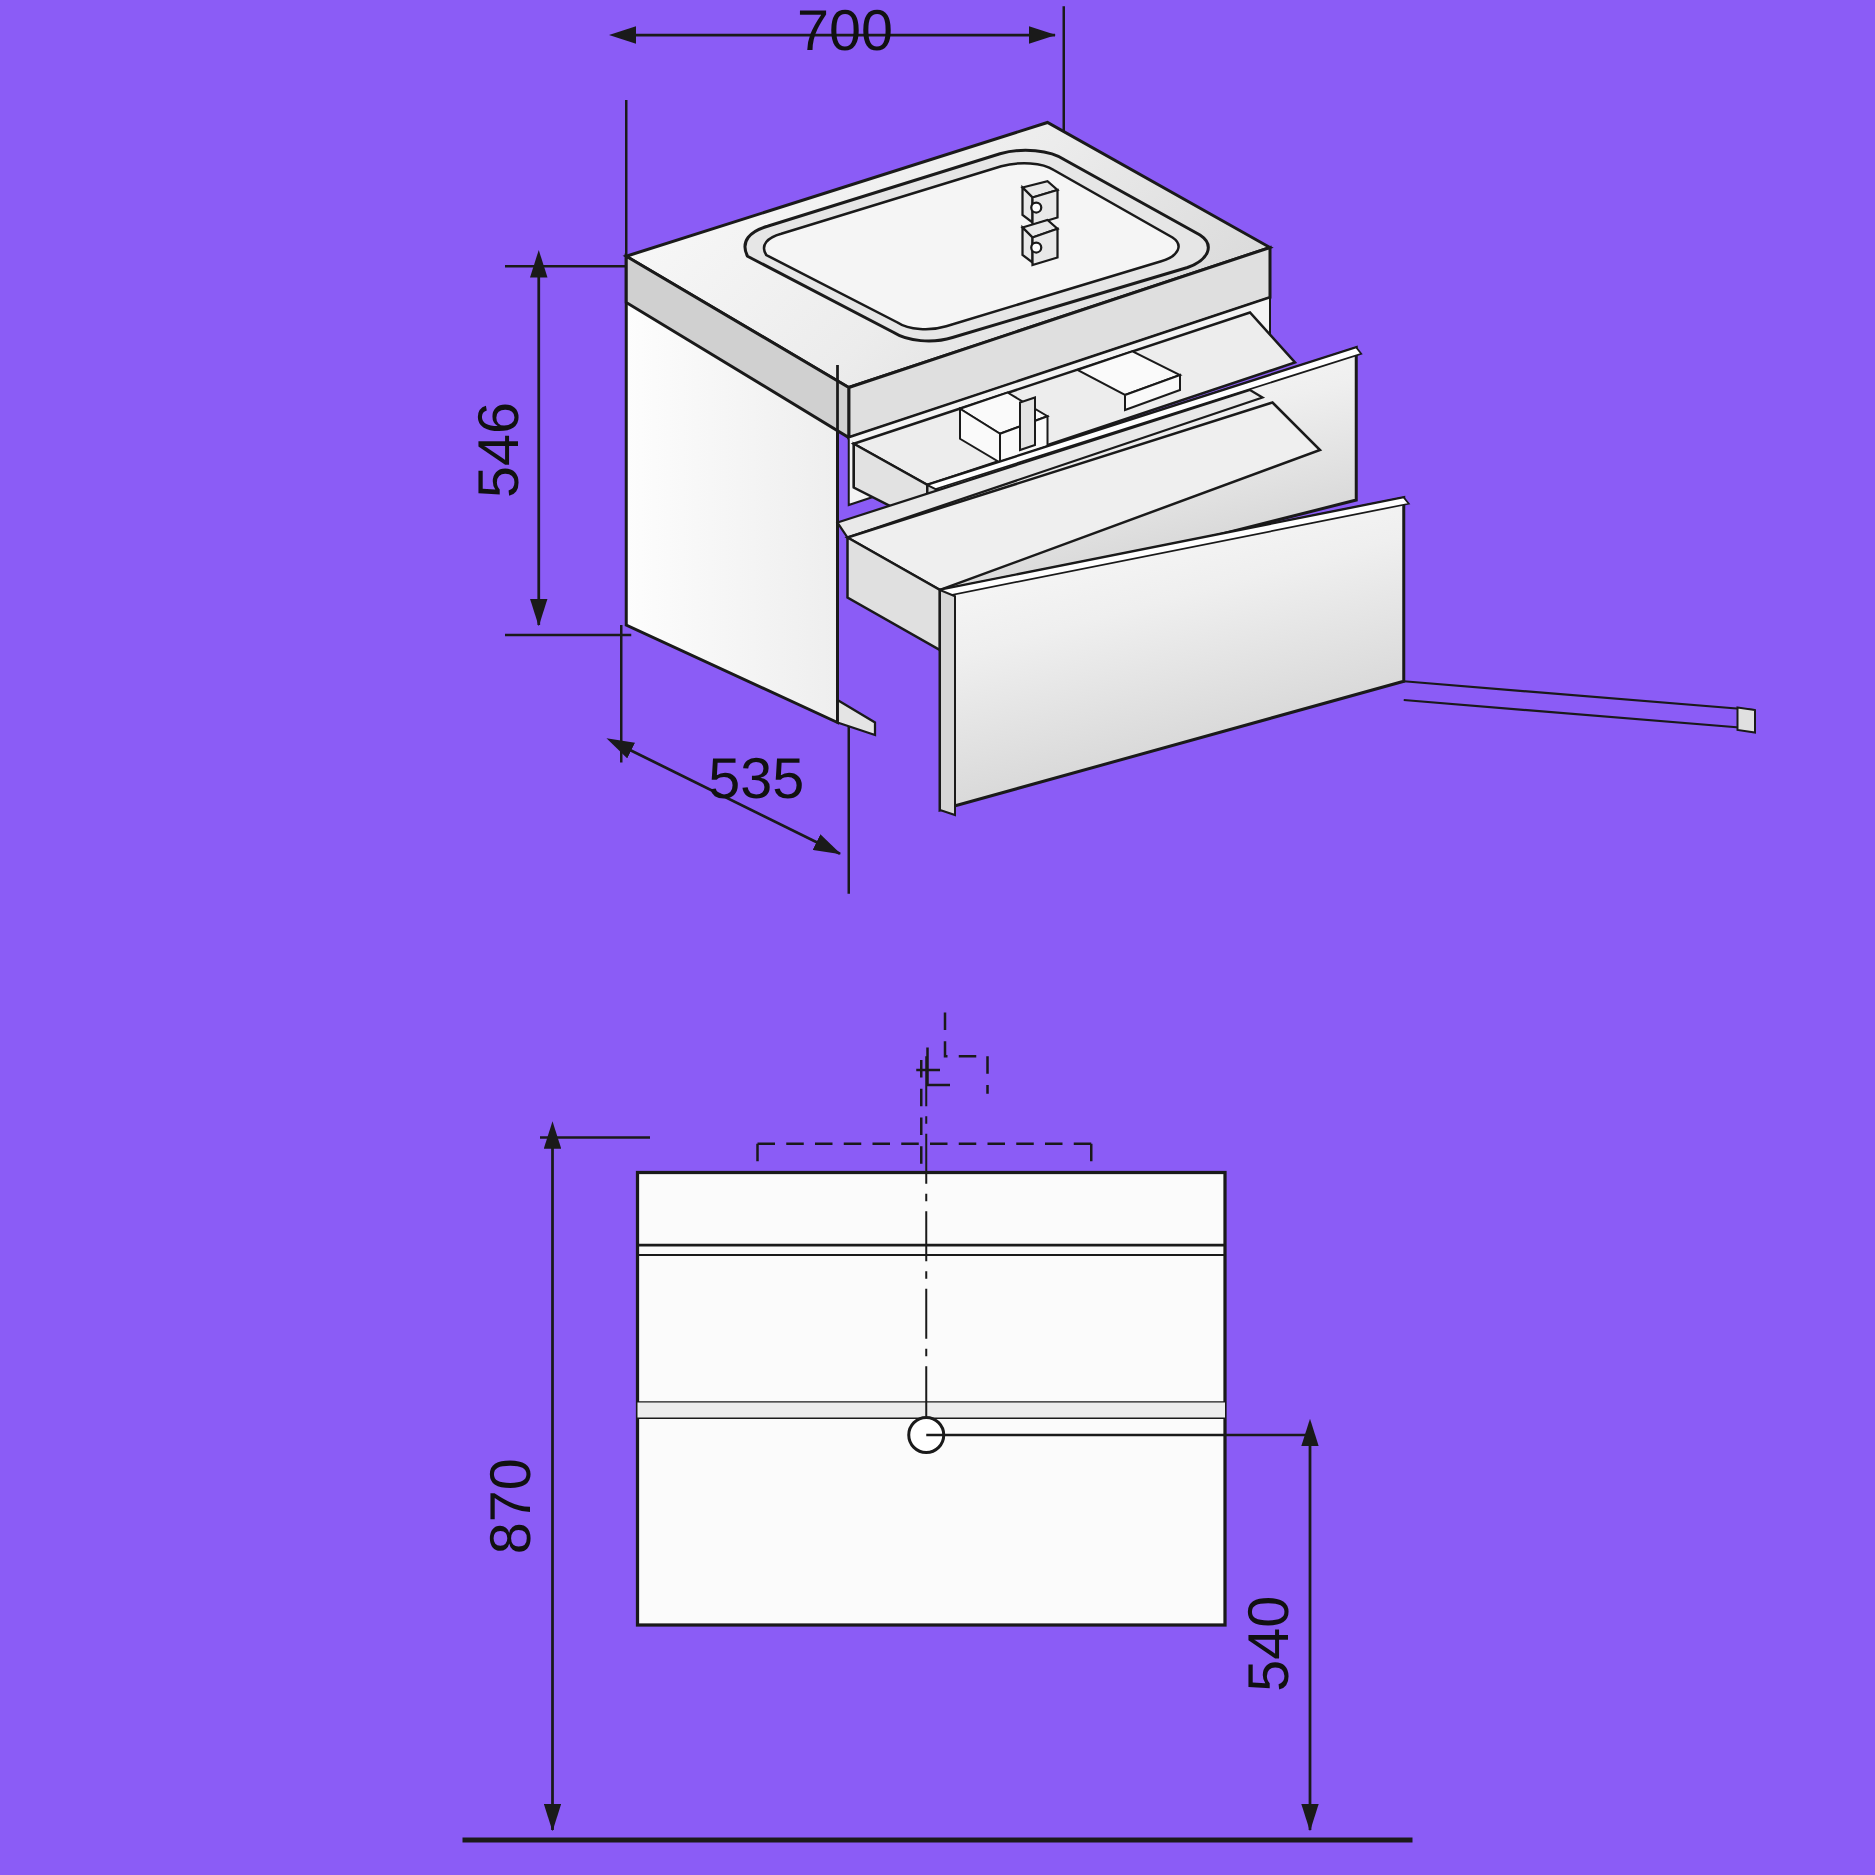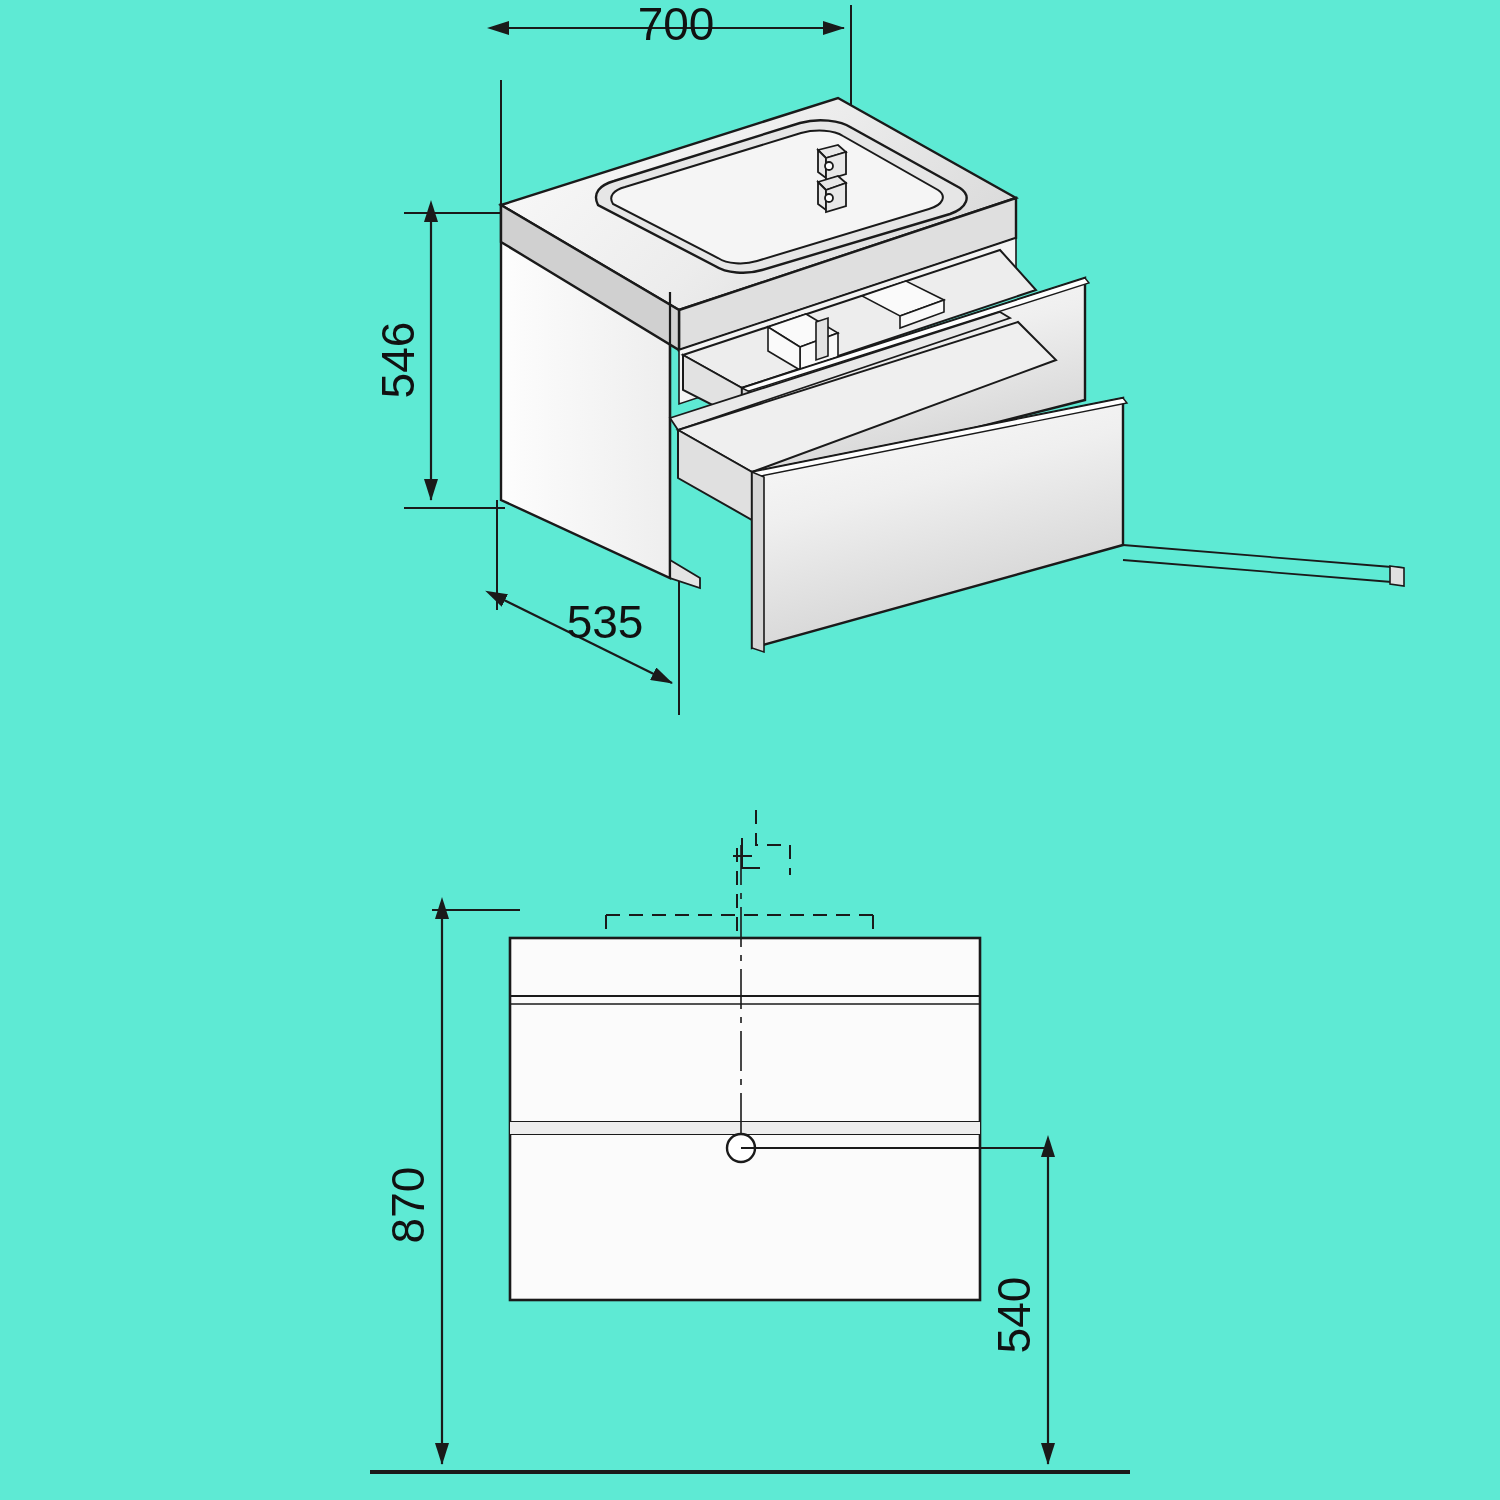--- a/index.html
+++ b/index.html
@@ -10,21 +10,21 @@
   body {
     width: 1500px;
     height: 1500px;
     font-family: "Liberation Sans", sans-serif;
     overflow: hidden;
   }
   #sheet {
     position: relative;
     width: 1500px;
     height: 1500px;
-    background: #5eead4;
+    background: #8b5cf6;
   }
   svg.drawing {
     position: absolute;
     left: 0;
     top: 0;
     width: 1500px;
     height: 1500px;
   }
   .dim-text {
     font-family: "Liberation Sans", sans-serif;

